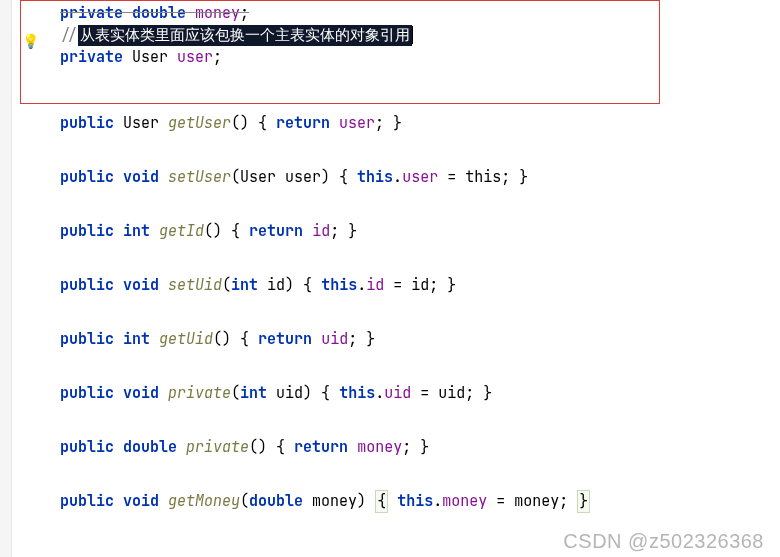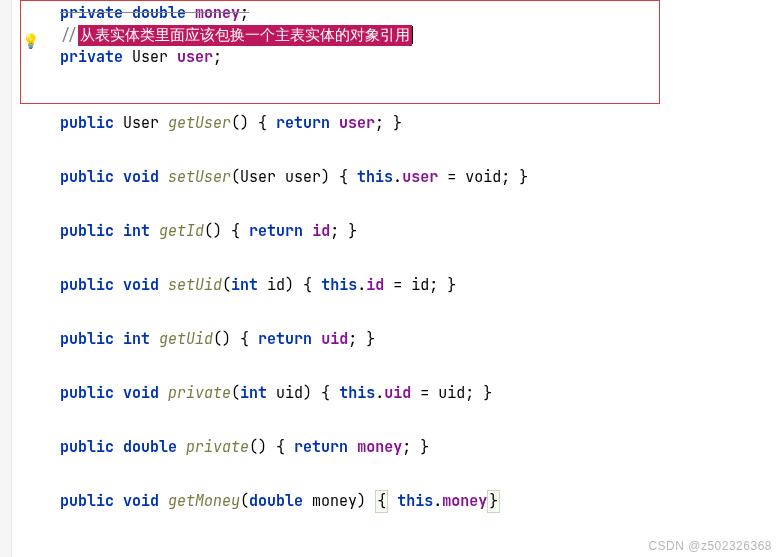--- a/index.html
+++ b/index.html
@@ -31,25 +31,25 @@
       white-space: pre;
       padding-left: 48px;
       height: 22px;
       display: flex;
       align-items: center;
     }
     .blank { height: 32px; }
     .blank-sm { height: 22px; }
     .kw { color: #0033B3; font-weight: bold; }
     .method { color: #7A7A43; font-style: italic; }
-    .field { color: #871094; font-weight: bold; }
+    .field { color: #871094; }
     .comment { color: #808080; }
     .strike { text-decoration: line-through; text-decoration-color: #888; }
     .highlight-sel {
-      background: #be185d;
+      background: #0f172a;
       color: #ffffff;
       padding: 0 2px;
     }
     .cursor {
       display: inline-block;
       width: 1px;
       height: 18px;
       background: #000;
       vertical-align: middle;
     }
@@ -71,25 +71,25 @@
       position: absolute;
       left: 22px;
       top: 32px;
       width: 16px;
       height: 16px;
       color: #d9a400;
       font-size: 14px;
     }
     .watermark {
       position: absolute;
-      right: 8px;
+      right: 16px;
       bottom: 4px;
       color: rgba(120,120,120,0.55);
       font-family: Arial, sans-serif;
-      font-size: 12px;
+      font-size: 20px;
       letter-spacing: 0.5px;
     }
   </style>
 </head>
 <body>
 
 <div class="gutter"></div>
 
 <div class="editor">
 
@@ -99,21 +99,21 @@
 
   <div class="line"><span class="kw">private</span><span> User </span><span class="field">user</span><span>;</span></div>
 
   <div class="blank-sm"></div>
   <div class="blank-sm"></div>
 
   <div class="line"><span class="kw">public</span><span> User </span><span class="method">getUser</span><span>() { </span><span class="kw">return</span><span> </span><span class="field">user</span><span>; }</span></div>
 
   <div class="blank"></div>
 
-  <div class="line"><span class="kw">public</span><span> </span><span class="kw">void</span><span> </span><span class="method">setUser</span><span>(User user) { </span><span class="kw">this</span><span>.</span><span class="field">user</span><span> = void; }</span></div>
+  <div class="line"><span class="kw">public</span><span> </span><span class="kw">void</span><span> </span><span class="method">setUser</span><span>(User user) { </span><span class="kw">this</span><span>.</span><span class="field">user</span><span> = this; }</span></div>
 
   <div class="blank"></div>
 
   <div class="line"><span class="kw">public</span><span> </span><span class="kw">int</span><span> </span><span class="method">getId</span><span>() { </span><span class="kw">return</span><span> </span><span class="field">id</span><span>; }</span></div>
 
   <div class="blank"></div>
 
   <div class="line"><span class="kw">public</span><span> </span><span class="kw">void</span><span> </span><span class="method">setUid</span><span>(</span><span class="kw">int</span><span> id) { </span><span class="kw">this</span><span>.</span><span class="field">id</span><span> = id; }</span></div>
 
   <div class="blank"></div>
@@ -123,20 +123,20 @@
   <div class="blank"></div>
 
   <div class="line"><span class="kw">public</span><span> </span><span class="kw">void</span><span> </span><span class="method">private</span><span>(</span><span class="kw">int</span><span> uid) { </span><span class="kw">this</span><span>.</span><span class="field">uid</span><span> = uid; }</span></div>
 
   <div class="blank"></div>
 
   <div class="line"><span class="kw">public</span><span> </span><span class="kw">double</span><span> </span><span class="method">private</span><span>() { </span><span class="kw">return</span><span> </span><span class="field">money</span><span>; }</span></div>
 
   <div class="blank"></div>
 
-  <div class="line"><span class="kw">public</span><span> </span><span class="kw">void</span><span> </span><span class="method">getMoney</span><span>(</span><span class="kw">double</span><span> money) </span><span class="brace-box">{</span><span> </span><span class="kw">this</span><span>.</span><span class="field">money</span><span class="brace-box">}</span></div>
+  <div class="line"><span class="kw">public</span><span> </span><span class="kw">void</span><span> </span><span class="method">getMoney</span><span>(</span><span class="kw">double</span><span> money) </span><span class="brace-box">{</span><span> </span><span class="kw">this</span><span>.</span><span class="field">money</span><span> = money; </span><span class="brace-box">}</span></div>
 
 </div>
 
 <div class="red-box"></div>
 <div class="bulb">💡</div>
 
 <div class="watermark">CSDN @z502326368</div>
 
 </body></html>

